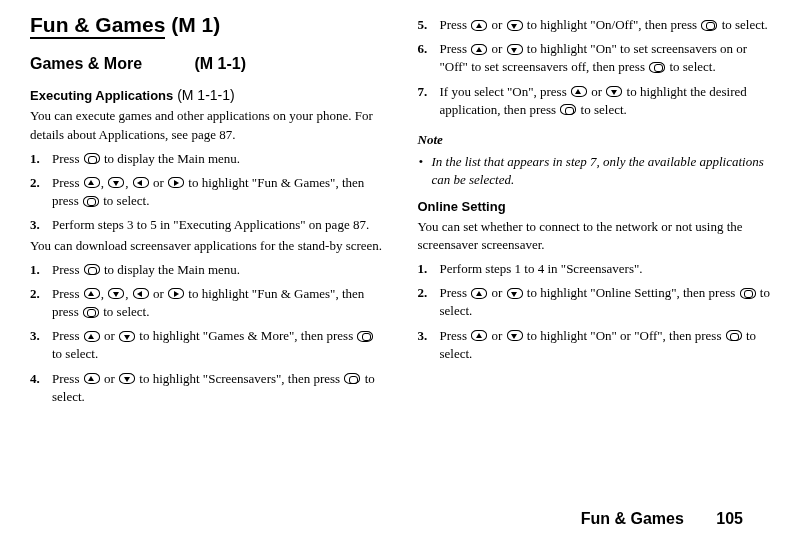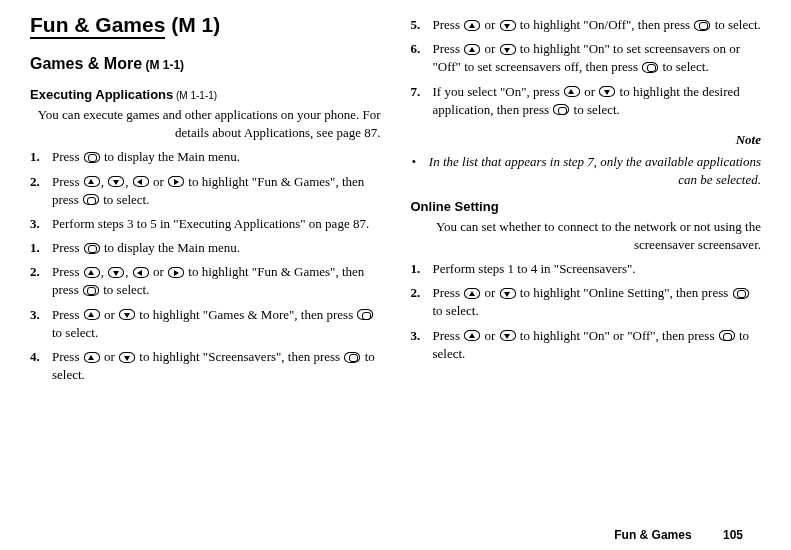--- a/index.html
+++ b/index.html
@@ -12,21 +12,21 @@
       font-size: 13px;
       line-height: 1.4;
       width: 791px;
       height: 550px;
       background: white;
       color: black;
       position: relative;
     }
     .page {
       display: flex;
-      padding: 10px 30px 0 30px;
+      padding: 10px 16px 0 30px;
       gap: 30px;
     }
     .col {
       flex: 1;
       min-width: 0;
     }
     h1 {
       font-family: Arial, Helvetica, sans-serif;
       font-size: 21px;
       font-weight: bold;
@@ -43,45 +43,45 @@
       font-weight: bold;
     }
     h2 {
       font-family: Arial, Helvetica, sans-serif;
       font-size: 16px;
       font-weight: bold;
       margin-bottom: 10px;
     }
     .h2-suffix {
       font-family: Arial, Helvetica, sans-serif;
-      font-size: 12px;
-      font-weight: bold;
+      font-size: 16px;
+      font-weight: bold;
+      margin-left: 48px;
     }
     h3 {
       font-family: Arial, Helvetica, sans-serif;
       font-size: 13px;
       font-weight: bold;
       margin-top: 10px;
       margin-bottom: 2px;
     }
     .h3-suffix {
       font-family: Arial, Helvetica, sans-serif;
-      font-size: 10px;
+      font-size: 14px;
       font-weight: normal;
     }
     h4 {
       font-family: Arial, Helvetica, sans-serif;
       font-size: 13px;
       font-weight: bold;
       margin-top: 8px;
       margin-bottom: 2px;
     }
     p {
       margin-bottom: 4px;
-      text-align: right;
     }
     ol.steps {
       list-style: none;
       counter-reset: step;
       padding-left: 0;
     }
     ol.steps > li {
       counter-increment: step;
       position: relative;
       padding-left: 22px;
@@ -104,24 +104,24 @@
       padding-left: 14px;
       position: relative;
     }
     .note-body::before {
       content: "•";
       position: absolute;
       left: 1px;
     }
     .footer {
       position: absolute;
-      bottom: 6px;
+      bottom: 20px;
       right: 48px;
       font-family: Arial, Helvetica, sans-serif;
-      font-size: 12px;
+      font-size: 16px;
       font-weight: bold;
     }
     .footer-page {
       margin-left: 28px;
     }
     
     .btn {
       display: inline-block;
       vertical-align: middle;
       width: 16px;
@@ -190,20 +190,21 @@
     <ol class="steps">
       <li>
         <span>Press </span><span class="btn center"></span><span> to display the Main menu.</span>
       </li>
       <li>
         <span>Press </span><span class="btn up"><span class="arr"></span></span><span>, </span><span class="btn down"><span class="arr"></span></span><span>, </span><span class="btn left"><span class="arr"></span></span><span> or </span><span class="btn right"><span class="arr"></span></span><span> to highlight "Fun &amp; Games", then press </span><span class="btn center"></span><span> to select.</span>
       </li>
       <li>Perform steps 3 to 5 in "Executing Applications" on page 87.</li>
     </ol>
 
+    <p>You can download screensaver applications for the stand-by screen.</p>
     <ol class="steps">
       <li>
         <span>Press </span><span class="btn center"></span><span> to display the Main menu.</span>
       </li>
       <li>
         <span>Press </span><span class="btn up"><span class="arr"></span></span><span>, </span><span class="btn down"><span class="arr"></span></span><span>, </span><span class="btn left"><span class="arr"></span></span><span> or </span><span class="btn right"><span class="arr"></span></span><span> to highlight "Fun &amp; Games", then press </span><span class="btn center"></span><span> to select.</span>
       </li>
       <li>
         <span>Press </span><span class="btn up"><span class="arr"></span></span><span> or </span><span class="btn down"><span class="arr"></span></span><span> to highlight "Games &amp; More", then press </span><span class="btn center"></span><span> to select.</span>
       </li>

